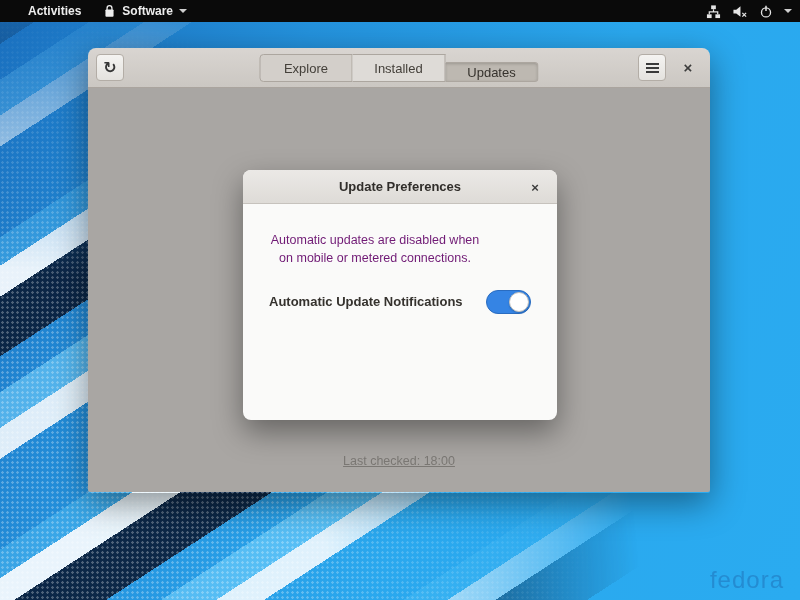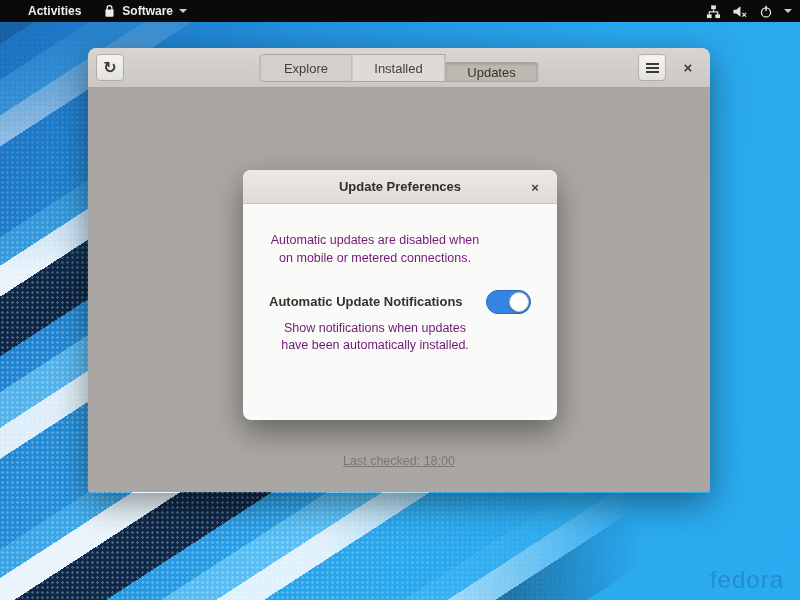--- a/index.html
+++ b/index.html
@@ -152,16 +152,15 @@
     <div class="pref-row">
       <div class="pref-sub">Automatic updates are disabled when on mobile or metered connections.</div>
     </div>
     <div class="pref-row">
       <div class="pref-head">
         <span class="pref-title">Automatic Update Notifications</span>
         <span class="switch on">
           <span class="knob"></span>
         </span>
       </div>
-      <div class="pref-sub">Show notifications when updates have been automatically installed.</div>
     </div>
   </div>
 </div>
 
 </body></html>

